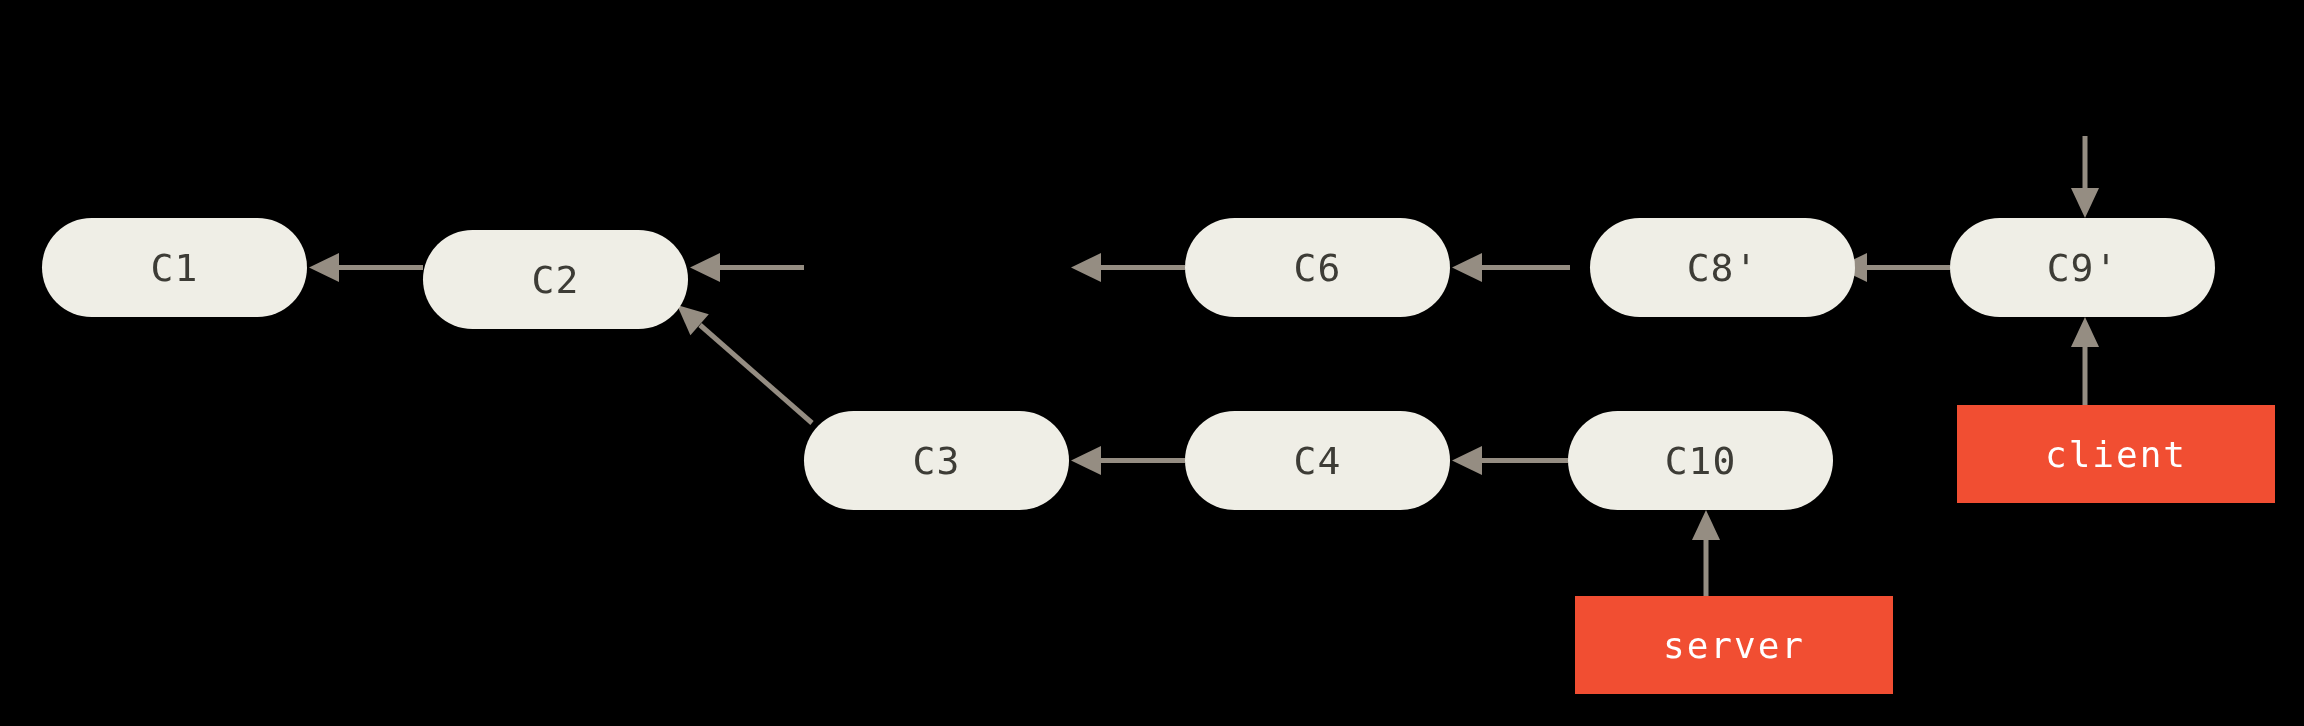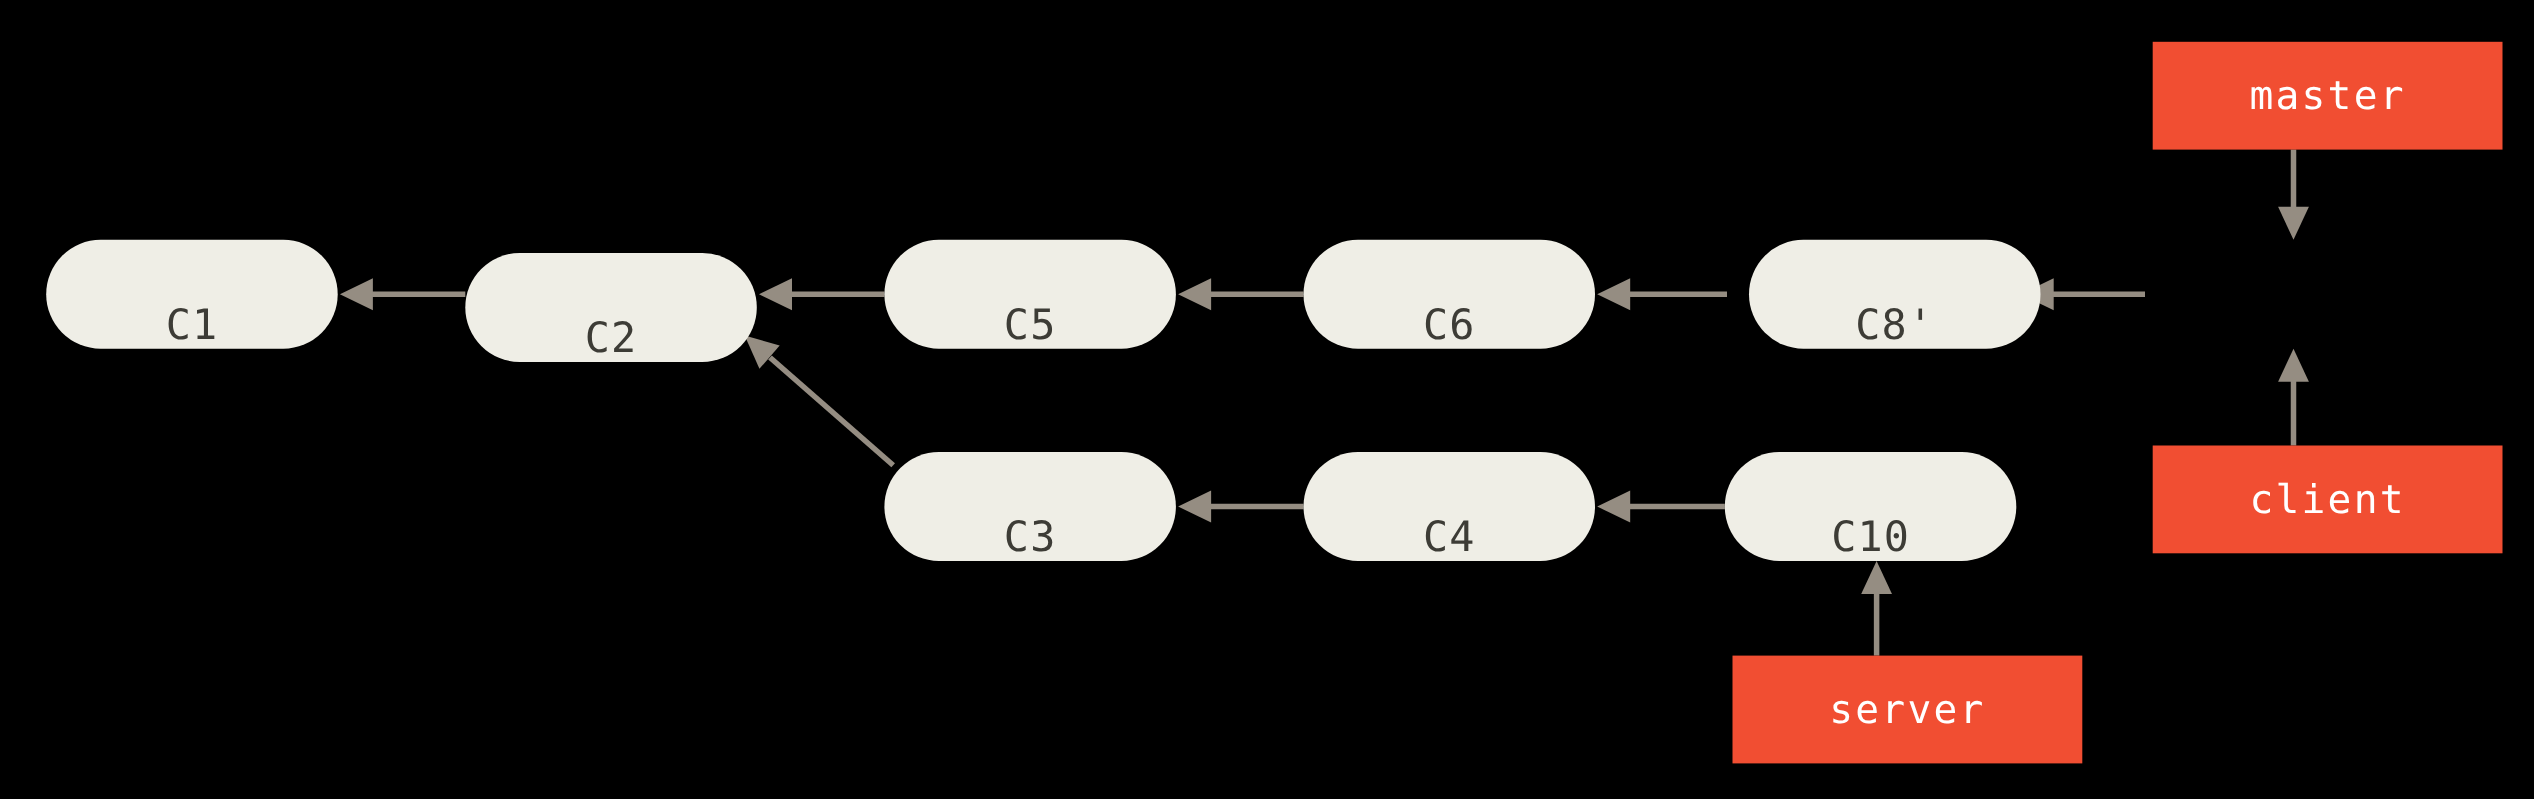--- a/index.html
+++ b/index.html
@@ -11,21 +11,21 @@
     font-family:"DejaVu Sans Mono","Liberation Mono",monospace;
   }
   .arrow-layer{position:absolute;left:0;top:0;width:2304px;height:726px;}
   .arrow-layer line{stroke:#958d82;stroke-width:5;}
   .arrow-layer polygon{fill:#958d82;}
   .pill{
     position:absolute;
     width:265px;height:99px;
     background:#efeee6;
     border-radius:49.5px;
-    display:flex;align-items:flex-end;justify-content:center;
+    display:flex;align-items:center;justify-content:center;
     color:#3d3c36;
     font-size:38px;
     letter-spacing:1px;
   }
   .branch{
     position:absolute;
     width:318px;height:98px;
     background:#f14e32;
     display:flex;align-items:center;justify-content:center;
     color:#ffffff;
@@ -95,43 +95,40 @@
       <polygon points="1706,510 1692,540 1720,540"></polygon>
     </g>
   </svg>
 
   <div class="pill" style="left:42px;top:218px">
     <span>C1</span>
   </div>
   <div class="pill" style="left:423px;top:230px">
     <span>C2</span>
   </div>
-  <div class="pill" style="left:804px;top:218px">
-    <span>C5</span>
-  </div>
   <div class="pill" style="left:1185px;top:218px">
     <span>C6</span>
   </div>
   <div class="pill" style="left:1590px;top:218px">
     <span>C8'</span>
+  </div>
+  <div class="pill" style="left:1950px;top:218px">
+    <span>C9'</span>
   </div>
 
   <div class="pill" style="left:804px;top:411px">
     <span>C3</span>
   </div>
   <div class="pill" style="left:1185px;top:411px">
     <span>C4</span>
   </div>
   <div class="pill" style="left:1568px;top:411px">
     <span>C10</span>
   </div>
 
-  <div class="branch" style="left:1957px;top:38px">
-    <span>master</span>
-  </div>
   <div class="branch" style="left:1957px;top:405px">
     <span>client</span>
   </div>
   <div class="branch" style="left:1575px;top:596px">
     <span>server</span>
   </div>
 
 </div>
 
 </body></html>

